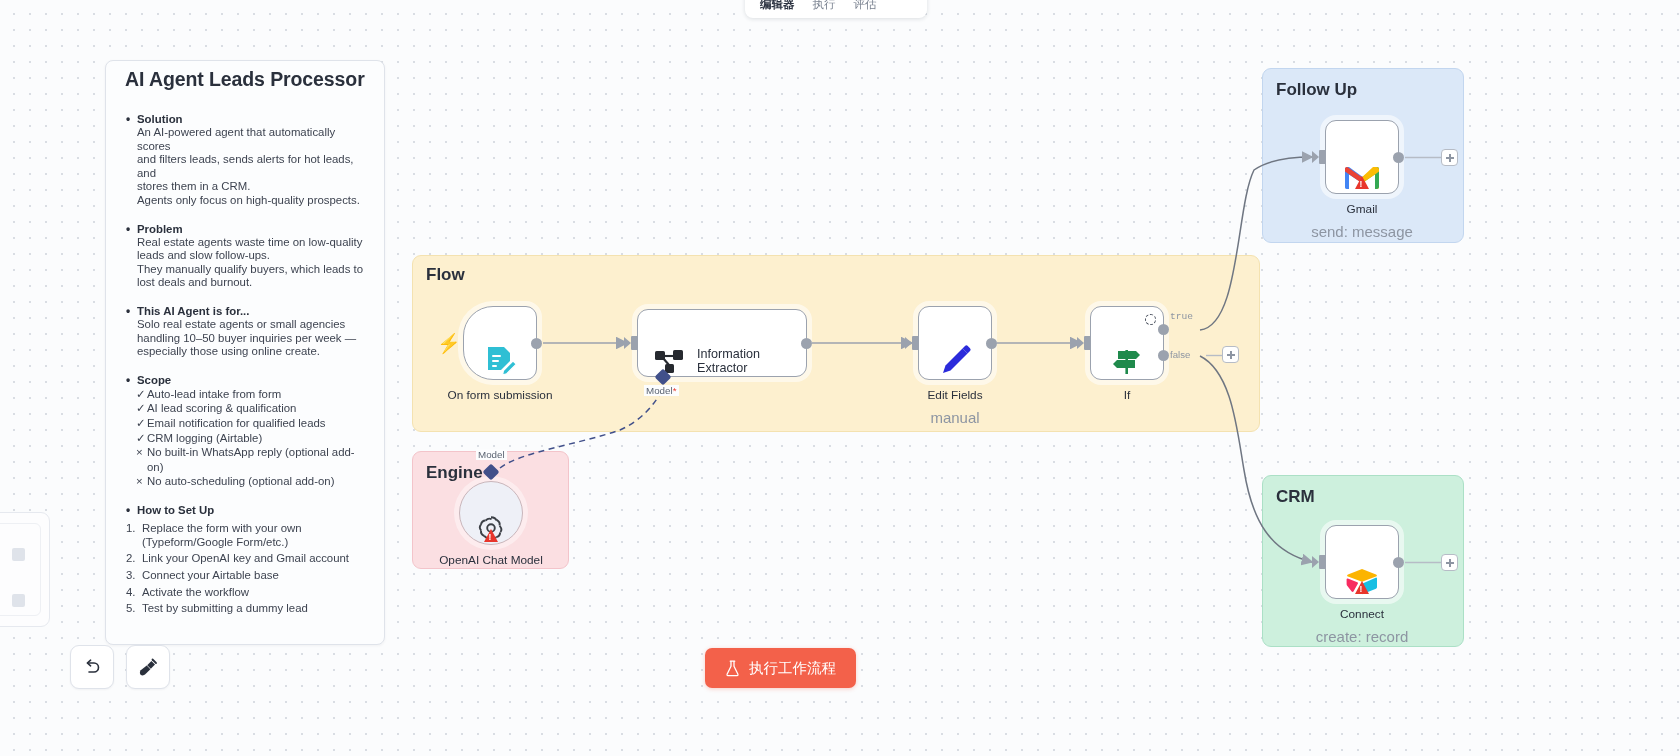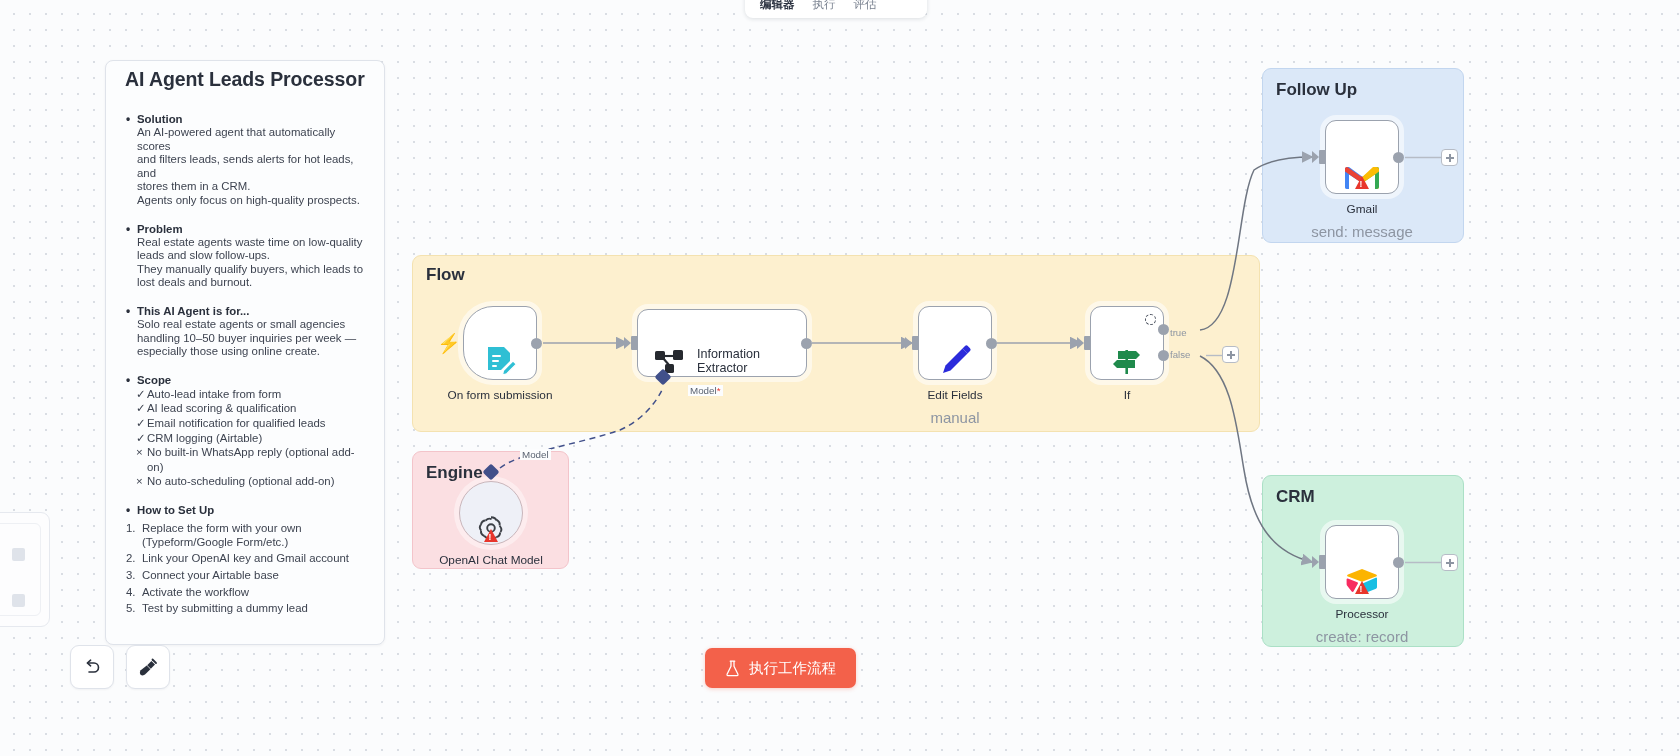--- a/index.html
+++ b/index.html
@@ -173,21 +173,21 @@
     font-family:"Liberation Sans", sans-serif;
   }
 
   
   .diamond {
     position:absolute; width:12px; height:12px; background:#41508a;
     transform:rotate(45deg); border-radius:2px; z-index:12;
   }
   .mlabel {
     position:absolute; font-size:9.8px; color:#5b6472;
-    background:#fcfdfe; padding:0 2px; z-index:12; white-space:nowrap;margin-left:44px;
+    background:#fcfdfe; padding:0 2px; z-index:12; white-space:nowrap;
   }
   .mlabel .req { color:#e8362c; }
 
   
   .bolt {
     position:absolute; font-size:19px; color:#f2603c;
     font-weight:700; z-index:11;
   }
   
   .ring {
@@ -379,21 +379,21 @@
     <div class="ring"></div>
     <svg width="36" height="36" viewBox="0 0 36 36">
       <rect x="16.4" y="7" width="2.6" height="24" fill="#1f8a4c"></rect>
       <path d="M9 8 h18 l4 4 -4 4 H9 z" fill="#1f8a4c"></path>
       <path d="M26 17 H8 l-4 4 4 4 h18 z" fill="#1f8a4c"></path>
     </svg>
     <div class="port-in"></div>
 
     <div style="position:absolute; right:-6px; top:17px; width:11px; height:11px; border-radius:50%; background:#9ba2ae;"></div>
     <div style="position:absolute; right:-6px; top:43px; width:11px; height:11px; border-radius:50%; background:#9ba2ae;"></div>
-    <div class="port-lbl" style="left:79px; top:20px;">true</div>
+    <div class="port-lbl" style="left:79px; top:4px;font-family:Liberation Mono, monospace;">true</div>
     <div class="port-lbl" style="left:79px; top:42px;">false</div>
   </div>
   <div class="nlabel">If</div>
 </div>
 <div class="plus" style="left:1222px; top:346px;"></div>
 <svg style="position:absolute; left:1206px; top:354px; z-index:9;" width="18" height="3">
   <path d="M0,1.5 H18" stroke="#b6bcc6" stroke-width="1.4"></path>
 </svg>
 
 <div class="node" style="left:459px; top:481px;">
@@ -448,21 +448,21 @@
   <div class="nbox">
     <svg width="38" height="32" viewBox="0 0 38 32">
       <path d="M19 3 L5 8.4 c-1.2 .5 -1.2 1.6 0 2.1 L19 15.8 L33 10.5 c1.2 -.5 1.2 -1.6 0 -2.1 z" fill="#fcb400"></path>
       <path d="M19 17.8 v10.4 L33 22.7 c.7 -.3 1 -.8 1 -1.4 V12.4 c0 -.6 -.7 -1 -1.3 -.7 z" fill="#18bfe3"></path>
       <path d="M4.8 12.5 L14.3 16.2 c.7 .3 .9 1 .5 1.6 l-4.2 7.5 c-.4 .7 -1.4 .8 -1.9 .1 L4 19.4 a2.2 2.2 0 0 1 -.4 -1.3 v-4.8 c0 -.6 .6 -1 1.2 -.8 z" fill="#f82b60"></path>
     </svg>
     <div class="port-in"></div>
     <div class="port-out"></div>
     <div class="warn" style="left:50%; margin-left:-7.5px; bottom:4px;"></div>
   </div>
-  <div class="nlabel">Processor</div>
+  <div class="nlabel">Connect</div>
   <div class="nsub">create: record</div>
 </div>
 <div class="plus" style="left:1441px; top:554px;"></div>
 <svg style="position:absolute; left:1405px; top:561px; z-index:9;" width="38" height="3">
   <path d="M0,1.5 H38" stroke="#b6bcc6" stroke-width="1.4"></path>
 </svg>
 
 <div id="ghost-panel">
   <div class="gp-in">
     <div class="sq" style="top:24px;"></div>

